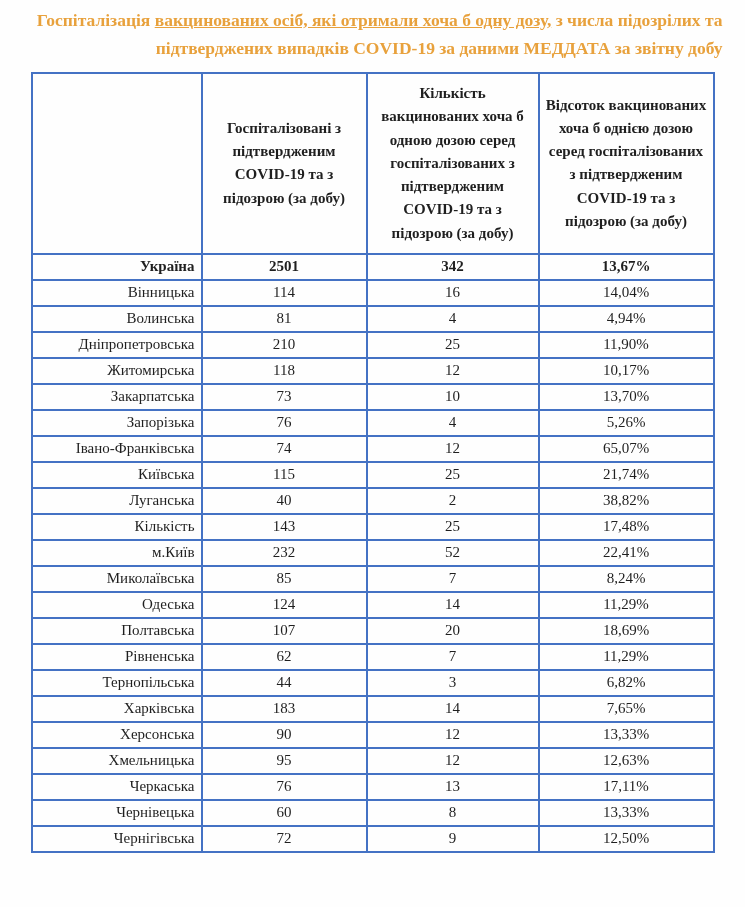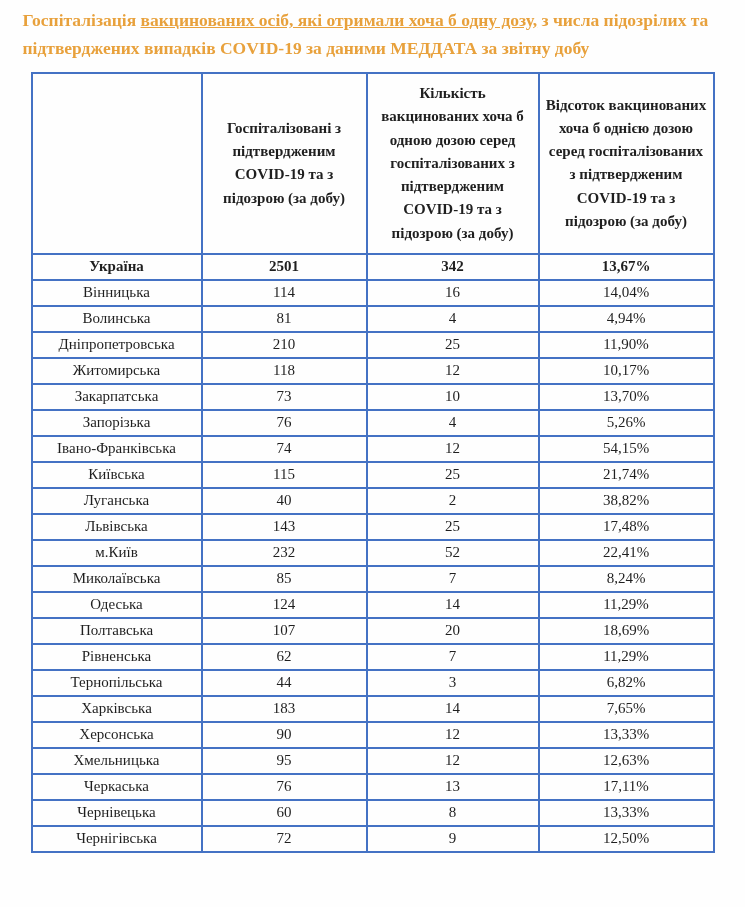--- a/index.html
+++ b/index.html
@@ -11,21 +11,21 @@
     width: 745px;
     min-height: 907px;
     background: #fefefe;
     font-family: "Liberation Serif", serif;
     box-sizing: border-box;
     padding-top: 6px;
   }
   .title {
     width: 700px;
     margin: 0 auto 10px auto;
-    text-align: left;
+    text-align: right;
     color: #e8a13c;
     font-weight: bold;
     font-size: 17.5px;
     line-height: 1.6;
   }
   .title .underlined {
     text-decoration: underline;
   }
   table.report {
     width: 682px;
@@ -49,21 +49,21 @@
     vertical-align: middle;
     line-height: 1.55;
     padding: 8px 6px;
   }
   table.report td {
     font-size: 15px;
     padding: 2px 6px;
     height: 20px;
     vertical-align: middle;
   }
-  table.report td.region { text-align: center; }
+  table.report td.region { text-align: right; }
   table.report td.num { text-align: center; }
   table.report tr.bold td { font-weight: bold; }
 </style>
 </head>
 <body>
 
 <div class="page">
 
   <div class="title">
     <span>Госпіталізація </span><span class="underlined">вакцинованих осіб, які отримали хоча б одну дозу,</span><span> з числа підозрілих та підтверджених випадків COVID-19 за даними МЕДДАТА за звітну добу</span>
@@ -124,36 +124,36 @@
         <tr>
           <td class="region">Запорізька</td>
           <td class="num">76</td>
           <td class="num">4</td>
           <td class="num">5,26%</td>
         </tr>
         <tr>
           <td class="region">Івано-Франківська</td>
           <td class="num">74</td>
           <td class="num">12</td>
-          <td class="num">54,15%</td>
+          <td class="num">65,07%</td>
         </tr>
         <tr>
           <td class="region">Київська</td>
           <td class="num">115</td>
           <td class="num">25</td>
           <td class="num">21,74%</td>
         </tr>
         <tr>
           <td class="region">Луганська</td>
           <td class="num">40</td>
           <td class="num">2</td>
           <td class="num">38,82%</td>
         </tr>
         <tr>
-          <td class="region">Львівська</td>
+          <td class="region">Кількість</td>
           <td class="num">143</td>
           <td class="num">25</td>
           <td class="num">17,48%</td>
         </tr>
         <tr>
           <td class="region">м.Київ</td>
           <td class="num">232</td>
           <td class="num">52</td>
           <td class="num">22,41%</td>
         </tr>

